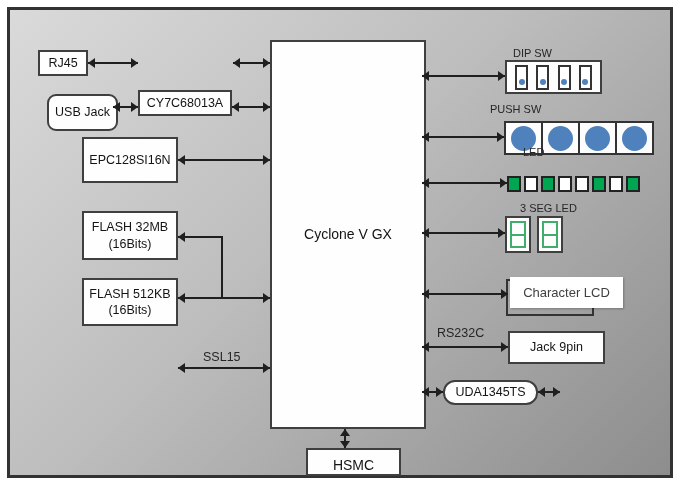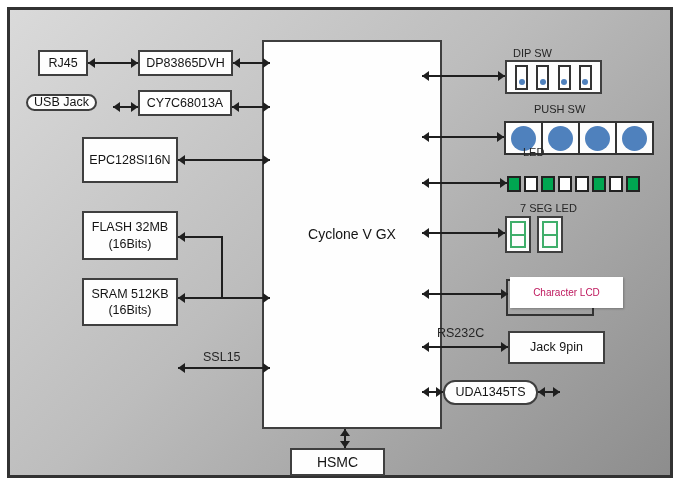--- a/index.html
+++ b/index.html
@@ -58,77 +58,74 @@
   
   .seg{position:absolute;width:26px;height:37px;box-sizing:border-box;
     background:#fdfdfd;border:2px solid #3f3f3f;}
   .seg-inner{position:absolute;left:3px;top:3px;right:3px;bottom:3px;border:2px solid #3fae6a;}
   .seg-mid{position:absolute;left:3px;right:3px;top:50%;height:2px;margin-top:-1px;background:#3fae6a;}
   
   .lcd-wrap{position:absolute;left:496px;top:267px;width:122px;height:40px;}
   .lcd-back{position:absolute;left:0;top:2px;width:88px;height:37px;
     box-sizing:border-box;border:2px solid #333;}
   .lcd-front{position:absolute;left:4px;top:0;width:113px;height:31px;background:#ffffff;
-    display:flex;align-items:center;justify-content:center;font-size:10px;color:#be185d;
+    display:flex;align-items:center;justify-content:center;font-size:13px;color:#404040;
     box-shadow:1px 1px 2px rgba(0,0,0,0.25);}
 </style>
 </head>
 <body>
 
 <div class="frame">
 
   <div class="bx" style="left:28px;top:40px;width:50px;height:26px;">
     <span>RJ45</span>
   </div>
-  <div class="bx" style="left:128px;top:40px;width:95px;height:26px;">
-    <span>DP83865DVH</span>
-  </div>
-  <div class="bx" style="left:16px;top:84px;width:71px;height:17px;border-radius:9px;">
+  <div class="bx" style="left:37px;top:84px;width:71px;height:37px;border-radius:9px;">
     <span>USB Jack</span>
   </div>
   <div class="bx" style="left:128px;top:80px;width:94px;height:26px;">
     <span>CY7C68013A</span>
   </div>
   <div class="bx" style="left:72px;top:127px;width:96px;height:46px;">
     <span>EPC128SI16N</span>
   </div>
   <div class="bx" style="left:72px;top:201px;width:96px;height:49px;">
     <span>FLASH 32MB</span>
     <span>(16Bits)</span>
   </div>
   <div class="bx" style="left:72px;top:268px;width:96px;height:48px;">
-    <span>SRAM 512KB</span>
+    <span>FLASH 512KB</span>
     <span>(16Bits)</span>
   </div>
 
-  <div class="bx big" style="left:252px;top:30px;width:180px;height:389px;justify-content:center;">
+  <div class="bx big" style="left:260px;top:30px;width:156px;height:389px;justify-content:center;">
     <span>Cyclone V GX</span>
   </div>
 
-  <div class="bx" style="left:280px;top:438px;width:95px;height:28px;font-size:14px;">
+  <div class="bx" style="left:296px;top:438px;width:95px;height:28px;font-size:14px;justify-content:flex-end;">
     <span>HSMC</span>
   </div>
 
   <div class="lbl" style="left:503px;top:37px;">DIP SW</div>
   <div class="dip-panel">
     <div class="dip-cell">
         <div class="dip-dot" style="background: rgb(79, 129, 189);"></div>
       </div>
     <div class="dip-cell">
         <div class="dip-dot" style="background: rgb(79, 129, 189);"></div>
       </div>
     <div class="dip-cell">
         <div class="dip-dot" style="background: rgb(79, 129, 189);"></div>
       </div>
     <div class="dip-cell">
         <div class="dip-dot" style="background: rgb(79, 129, 189);"></div>
       </div>
   </div>
 
-  <div class="lbl" style="left:480px;top:93px;margin-left:44px;">PUSH SW</div>
+  <div class="lbl" style="left:480px;top:93px;">PUSH SW</div>
   <div class="push-panel">
     <div class="push-cell">
         <div class="push-dot" style="background: rgb(79, 129, 189);"></div>
       </div>
     <div class="push-cell">
         <div class="push-dot" style="background: rgb(79, 129, 189);"></div>
       </div>
     <div class="push-cell">
         <div class="push-dot" style="background: rgb(79, 129, 189);"></div>
       </div>
@@ -142,21 +139,21 @@
     <div class="led" style="background: rgb(0, 166, 81);"></div>
     <div class="led" style="background: rgb(255, 255, 255);"></div>
     <div class="led" style="background: rgb(0, 166, 81);"></div>
     <div class="led" style="background: rgb(255, 255, 255);"></div>
     <div class="led" style="background: rgb(255, 255, 255);"></div>
     <div class="led" style="background: rgb(0, 166, 81);"></div>
     <div class="led" style="background: rgb(255, 255, 255);"></div>
     <div class="led" style="background: rgb(0, 166, 81);"></div>
   </div>
 
-  <div class="lbl" style="left:510px;top:192px;">7 SEG LED</div>
+  <div class="lbl" style="left:510px;top:192px;">3 SEG LED</div>
   <div class="seg" style="left:495px;top:206px;">
     <div class="seg-inner" style="border-color: rgb(63, 174, 106);"></div>
     <div class="seg-mid" style="background: rgb(63, 174, 106);"></div>
   </div>
   <div class="seg" style="left:527px;top:206px;">
     <div class="seg-inner" style="border-color: rgb(63, 174, 106);"></div>
     <div class="seg-mid" style="background: rgb(63, 174, 106);"></div>
   </div>
 
   <div class="lcd-wrap">

